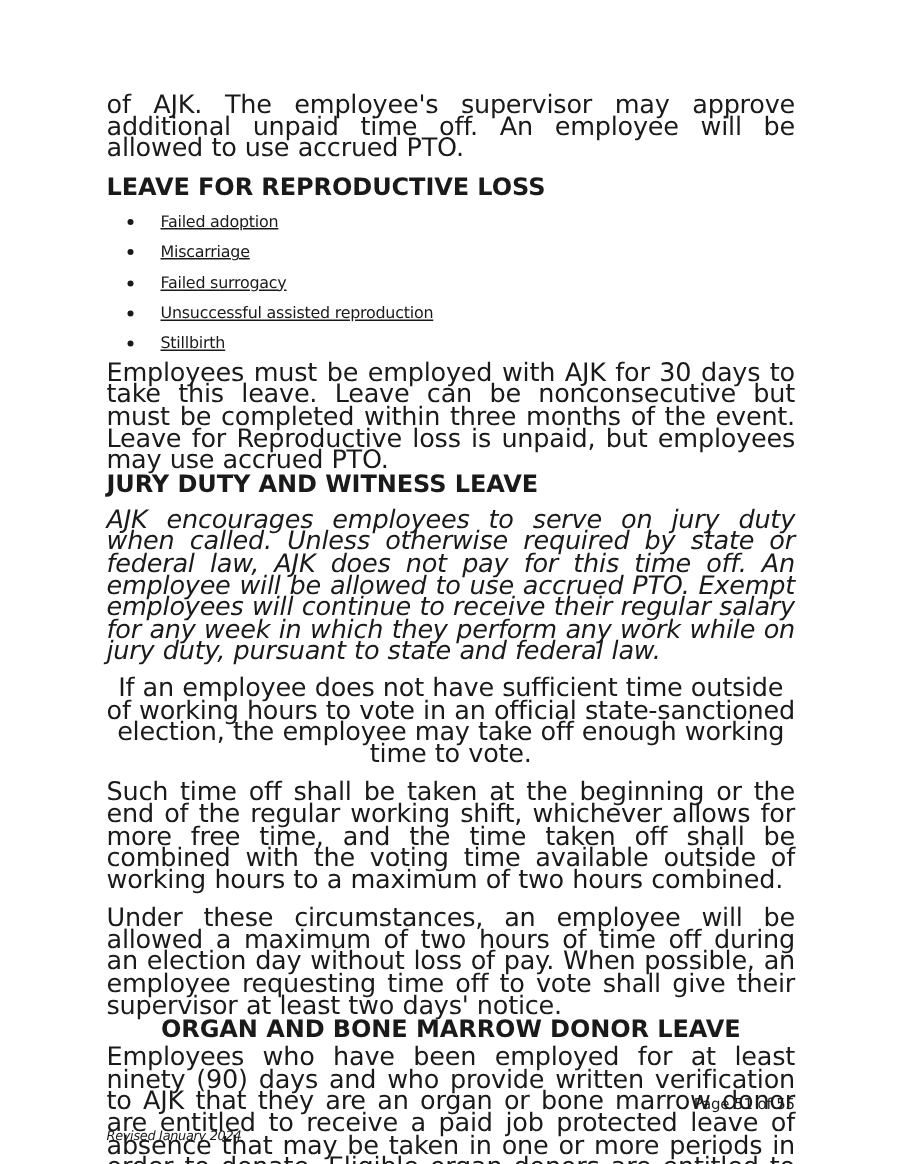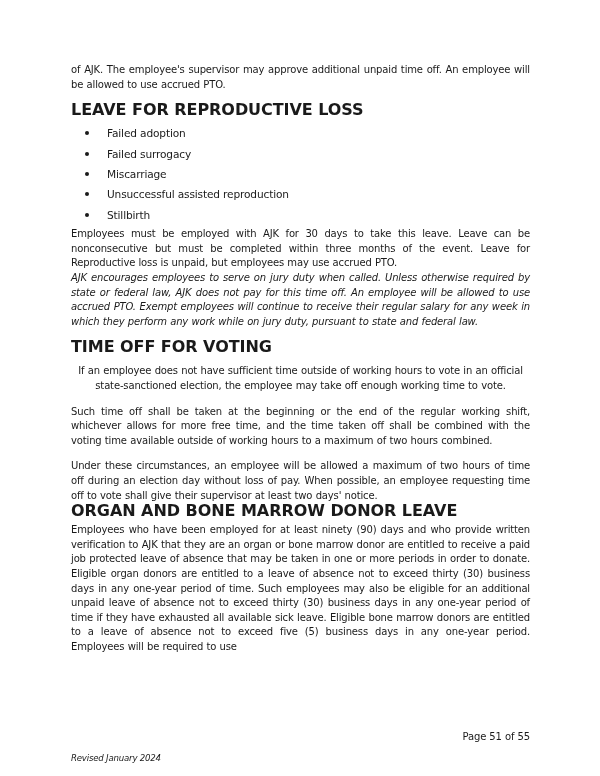--- a/index.html
+++ b/index.html
@@ -4,29 +4,29 @@
 <style>
   html, body { margin: 0; padding: 0; background: #ffffff; }
   body {
     width: 600px; height: 776px; position: relative; overflow: hidden;
     font-family: "DejaVu Sans", sans-serif; color: #1a1a1a;
   }
   .page {
     position: absolute; left: 71px; top: 63px; width: 459px;
   }
   p {
-    margin: 0; font-size: 10px; line-height: 14.6px; text-align: justify;
+    margin: 0; font-size: 17px; line-height: 14.6px; text-align: justify;
     letter-spacing: -0.15px; word-spacing: 0.3px;
   }
   p.left { text-align: center; }
   h2 {
     margin: 0; font-size: 16px; font-weight: bold; letter-spacing: -0.05px;
     line-height: 16px;
   }
-  ul { list-style: none; margin: 0; padding: 0; }
+  ul { list-style: none; margin: 0; padding: 0; text-decoration: underline; }
   li {
     position: relative; padding-left: 36px; font-size: 10.6px; line-height: 20.4px;
     letter-spacing: -0.15px;
   }
   li .bullet {
     position: absolute; left: 14px; top: 8px; width: 4px; height: 4px;
     border-radius: 50%; background: #1a1a1a;
   }
   .footer-left {
     position: absolute; left: 71px; top: 753px; font-size: 8.6px; font-style: italic;
@@ -38,32 +38,32 @@
 </style>
 </head>
 <body>
 
 <div class="page">
   <p style="margin-bottom:10px;">of AJK.  The employee's supervisor may approve additional unpaid time off.  An employee will be allowed to use accrued PTO.</p>
 
   <h2 style="margin-bottom:5px;">LEAVE FOR REPRODUCTIVE LOSS</h2>
   <ul style="margin-bottom:2px;">
     <li><span class="bullet"></span><span>Failed adoption</span></li>
+    <li><span class="bullet"></span><span>Miscarriage</span></li>
     <li><span class="bullet"></span><span>Failed surrogacy</span></li>
-    <li><span class="bullet"></span><span>Miscarriage</span></li>
     <li><span class="bullet"></span><span>Unsuccessful assisted reproduction</span></li>
     <li><span class="bullet"></span><span>Stillbirth</span></li>
   </ul>
   <p style="margin-bottom:0;">Employees must be employed with AJK for 30 days to take this leave. Leave can be nonconsecutive but must be completed within three months of the event. Leave for Reproductive loss is unpaid, but employees may use accrued PTO.</p>
 
+  <h2 style="margin-bottom:9px;">JURY DUTY AND WITNESS LEAVE</h2>
   <p style="margin-bottom:10px;font-style:italic;">AJK encourages employees to serve on jury duty when called.  Unless otherwise required by state or federal law, AJK does not pay for this time off.  An employee will be allowed to use accrued PTO.  Exempt employees will continue to receive their regular salary for any week in which they perform any work while on jury duty, pursuant to state and federal law.</p>
 
-  <h2 style="margin-bottom:9px;">TIME OFF FOR VOTING</h2>
   <p class="left" style="margin-bottom:11px;">If an employee does not have sufficient time outside of working hours to vote in an official state-sanctioned election, the employee may take off enough working time to vote.</p>
   <p style="margin-bottom:11px;">Such time off shall be taken at the beginning or the end of the regular working shift, whichever allows for more free time, and the time taken off shall be combined with the voting time available outside of working hours to a maximum of two hours combined.</p>
   <p style="">Under these circumstances, an employee will be allowed a maximum of two hours of time off during an election day without loss of pay.  When possible, an employee requesting time off to vote shall give their supervisor at least two days' notice.</p>
 
-  <h2 style="margin-bottom:4px;">ORGAN AND BONE MARROW DONOR LEAVE</h2>
+  <h2 style="margin-bottom:4px;text-align:center;">ORGAN AND BONE MARROW DONOR LEAVE</h2>
   <p>Employees who have been employed for at least ninety (90) days and who provide written verification to AJK that they are an organ or bone marrow donor are entitled to receive a paid job protected leave of absence that may be taken in one or more periods in order to donate. Eligible organ donors are entitled to a leave of absence not to exceed thirty (30) business days in any one-year period of time.  Such employees may also be eligible for an additional unpaid leave of absence not to exceed thirty (30) business days in any one-year period of time if they have exhausted all available sick leave.  Eligible bone marrow donors are entitled to a leave of absence not to exceed five (5) business days in any one-year period.  Employees will be required to use</p>
 </div>
 
 <div class="footer-left">Revised January 2024</div>
 <div class="footer-right">Page 51 of 55</div>
 
 </body></html>

